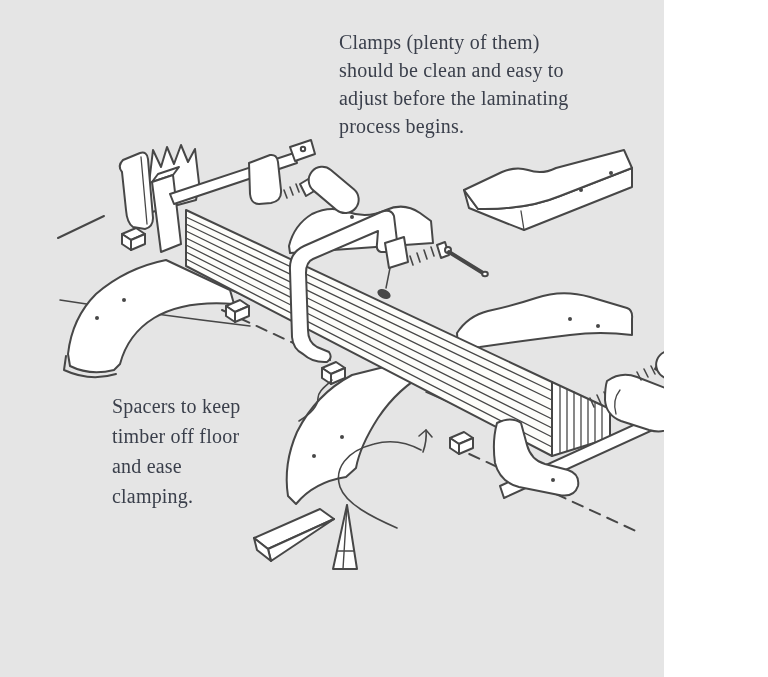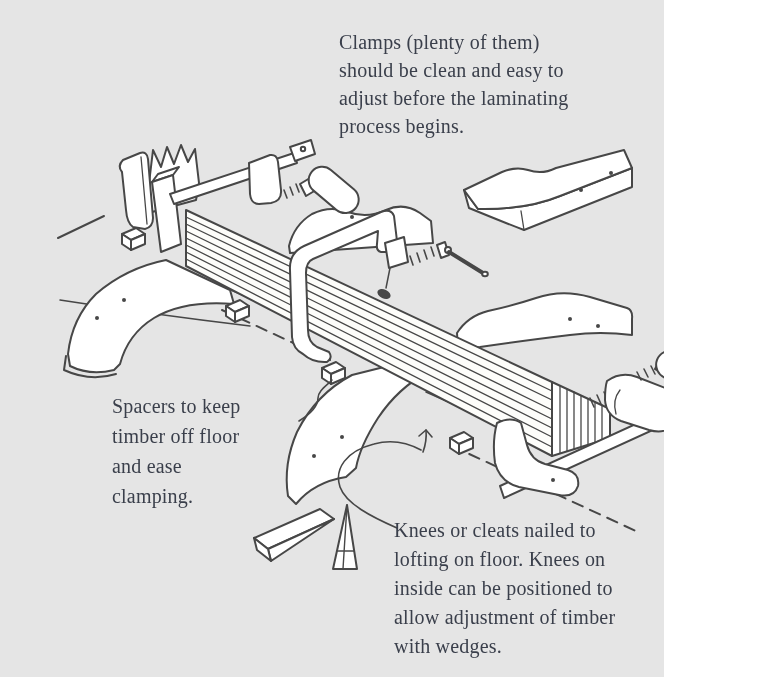--- a/index.html
+++ b/index.html
@@ -178,19 +178,14 @@
   </svg>
 
   <div class="note clamps">Clamps (plenty of them)
 should be clean and easy to
 adjust before the laminating
 process begins.</div>
   <div class="note spacers">Spacers to keep
 timber off floor
 and ease
 clamping.</div>
-  <div class="note knees">Knees or cleats nailed to
-lofting on floor. Knees on
-inside can be positioned to
-allow adjustment of timber
-with wedges.</div>
 
 </div>
 
 </body></html>

